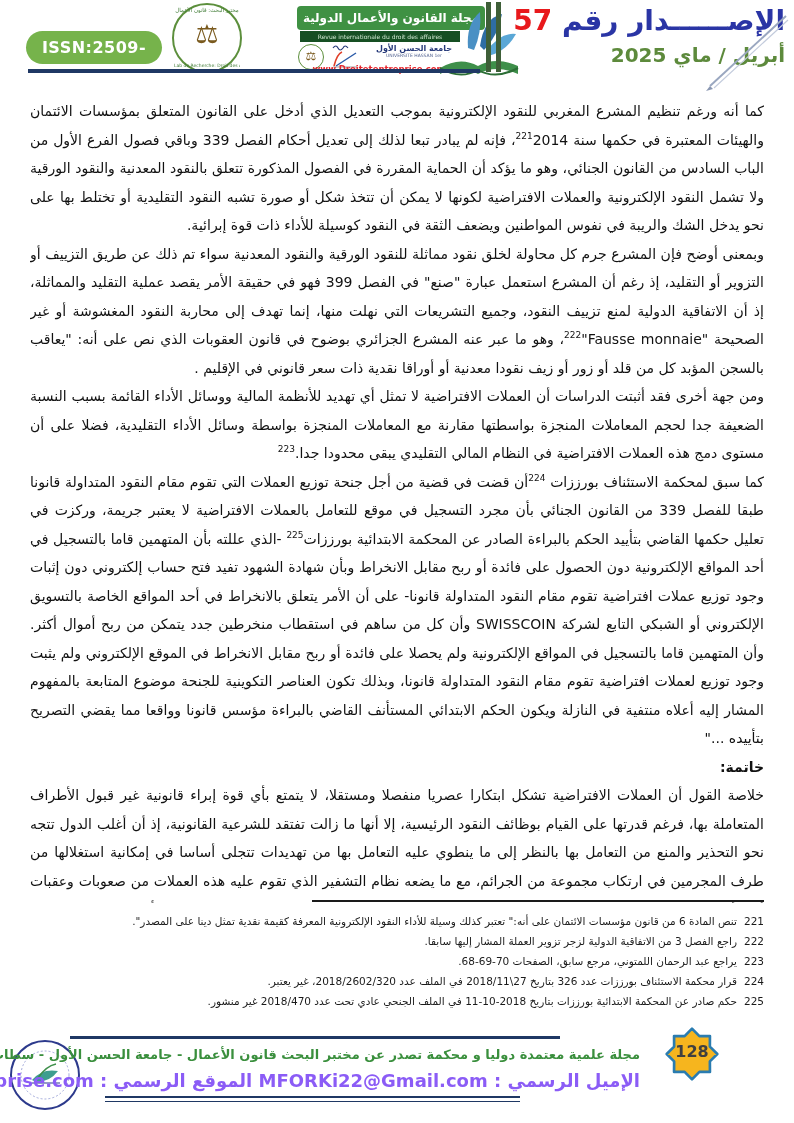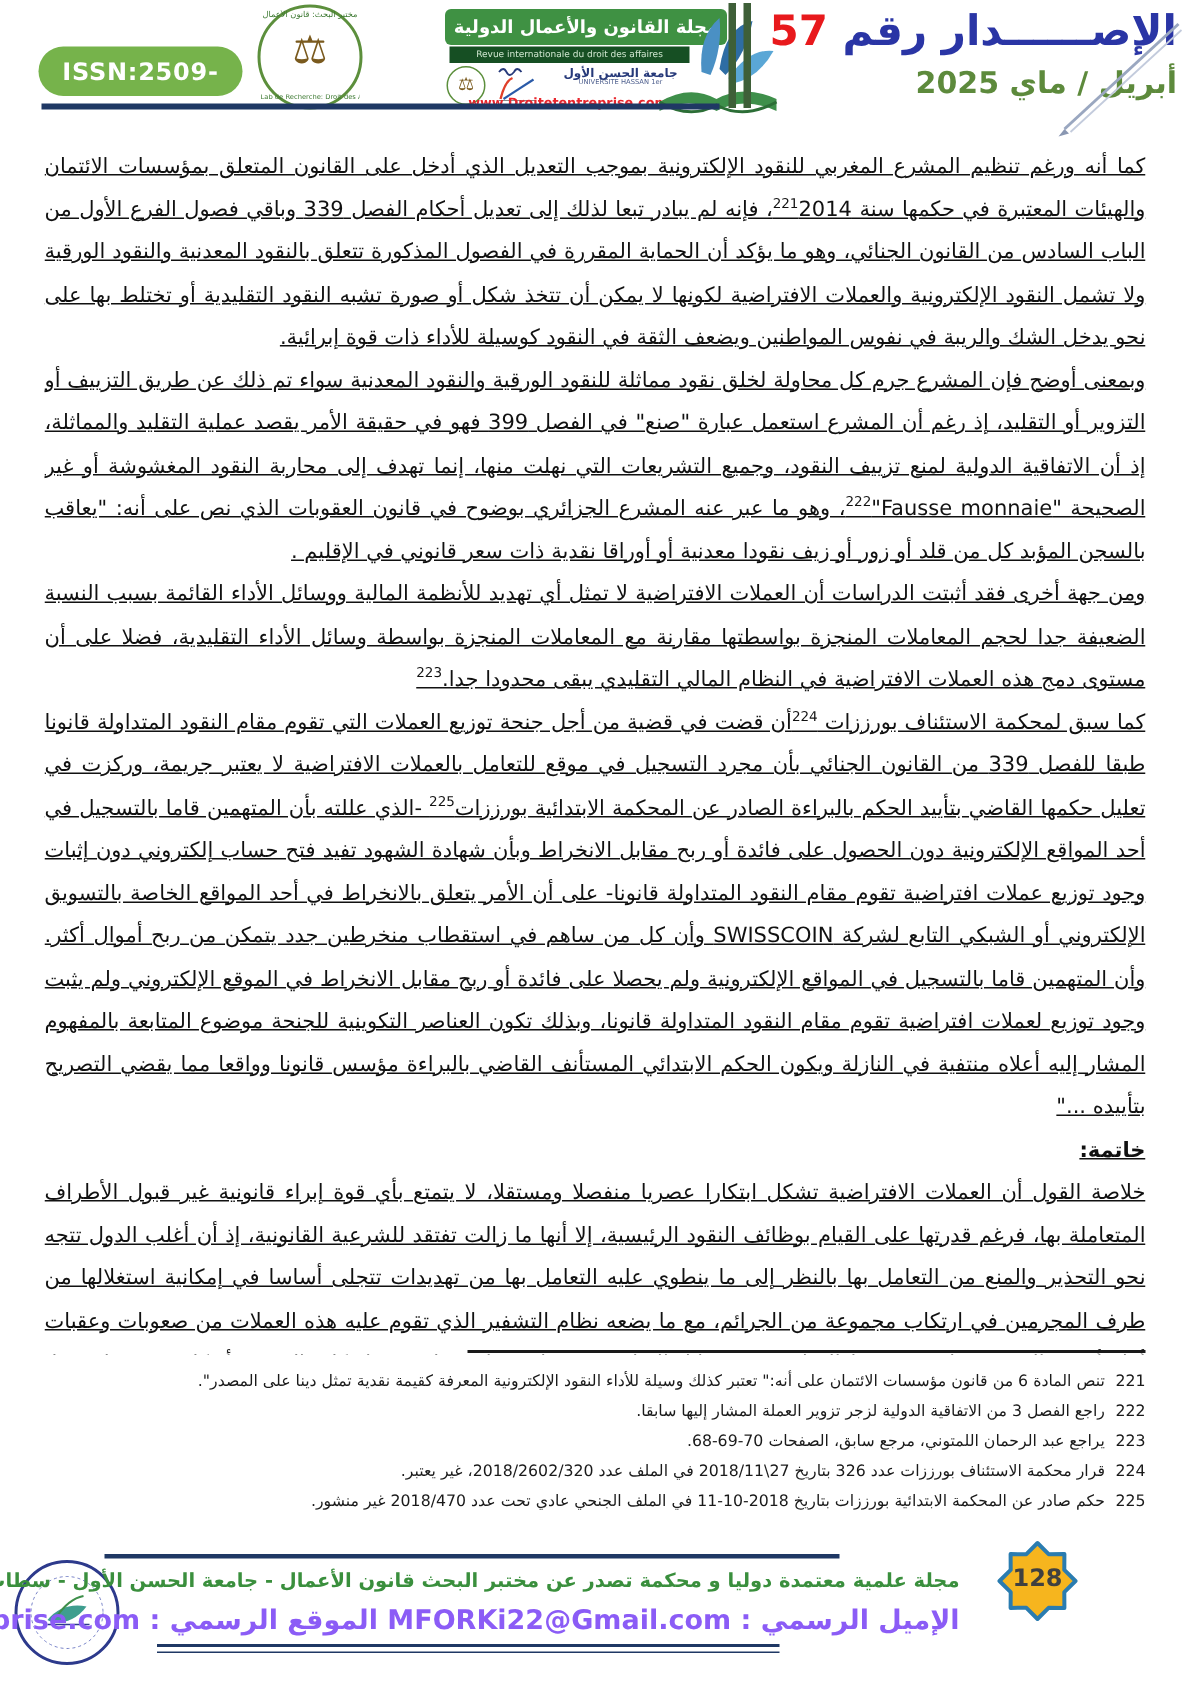--- a/index.html
+++ b/index.html
@@ -31,21 +31,21 @@
   .header-rule{position:absolute;left:28px;top:69px;width:452px;height:4px;background:#1f3864;}
   .green-bar{position:absolute;top:2px;width:5px;height:70px;background:#3e5f38;}
   .issue-block{position:absolute;left:515px;top:4px;width:270px;text-align:center;}
   .issue-line1{font-size:28px;font-weight:bold;color:#2a35a5;white-space:nowrap;}
   .issue-line1 .num{color:#e8191c;}
   .issue-line2{font-size:20px;font-weight:bold;color:#5d8a3c;margin-top:6px;white-space:nowrap;text-align:right;}
   .pencil{position:absolute;left:700px;top:8px;width:92px;height:84px;}
   
   #bodytext{position:absolute;top:97px;right:30px;left:30px;height:806px;overflow:hidden;
             font-size:14px;line-height:28.5px;color:#111;text-align:justify;}
-  #bodytext p{margin:0;text-decoration:underline;}
+  #bodytext p{margin:0;}
   #bodytext p.heading{font-weight:bold;text-align:right;}
   sup{font-size:9px;line-height:0;vertical-align:super;}
   
   #footnotes{position:absolute;top:900px;right:30px;left:30px;}
   .fn-sep{width:452px;border-top:2px solid #1a1a1a;margin-bottom:9px;}
   .footnote{font-size:10.5px;line-height:20px;color:#1a1a1a;white-space:nowrap;overflow:hidden;}
   .fn-num{margin-left:7px;}
   
   #footer{position:absolute;left:0;top:1026px;width:794px;height:97px;}
   .footer-rule-top{position:absolute;left:70px;top:10px;width:490px;height:3px;background:#1f3864;}

